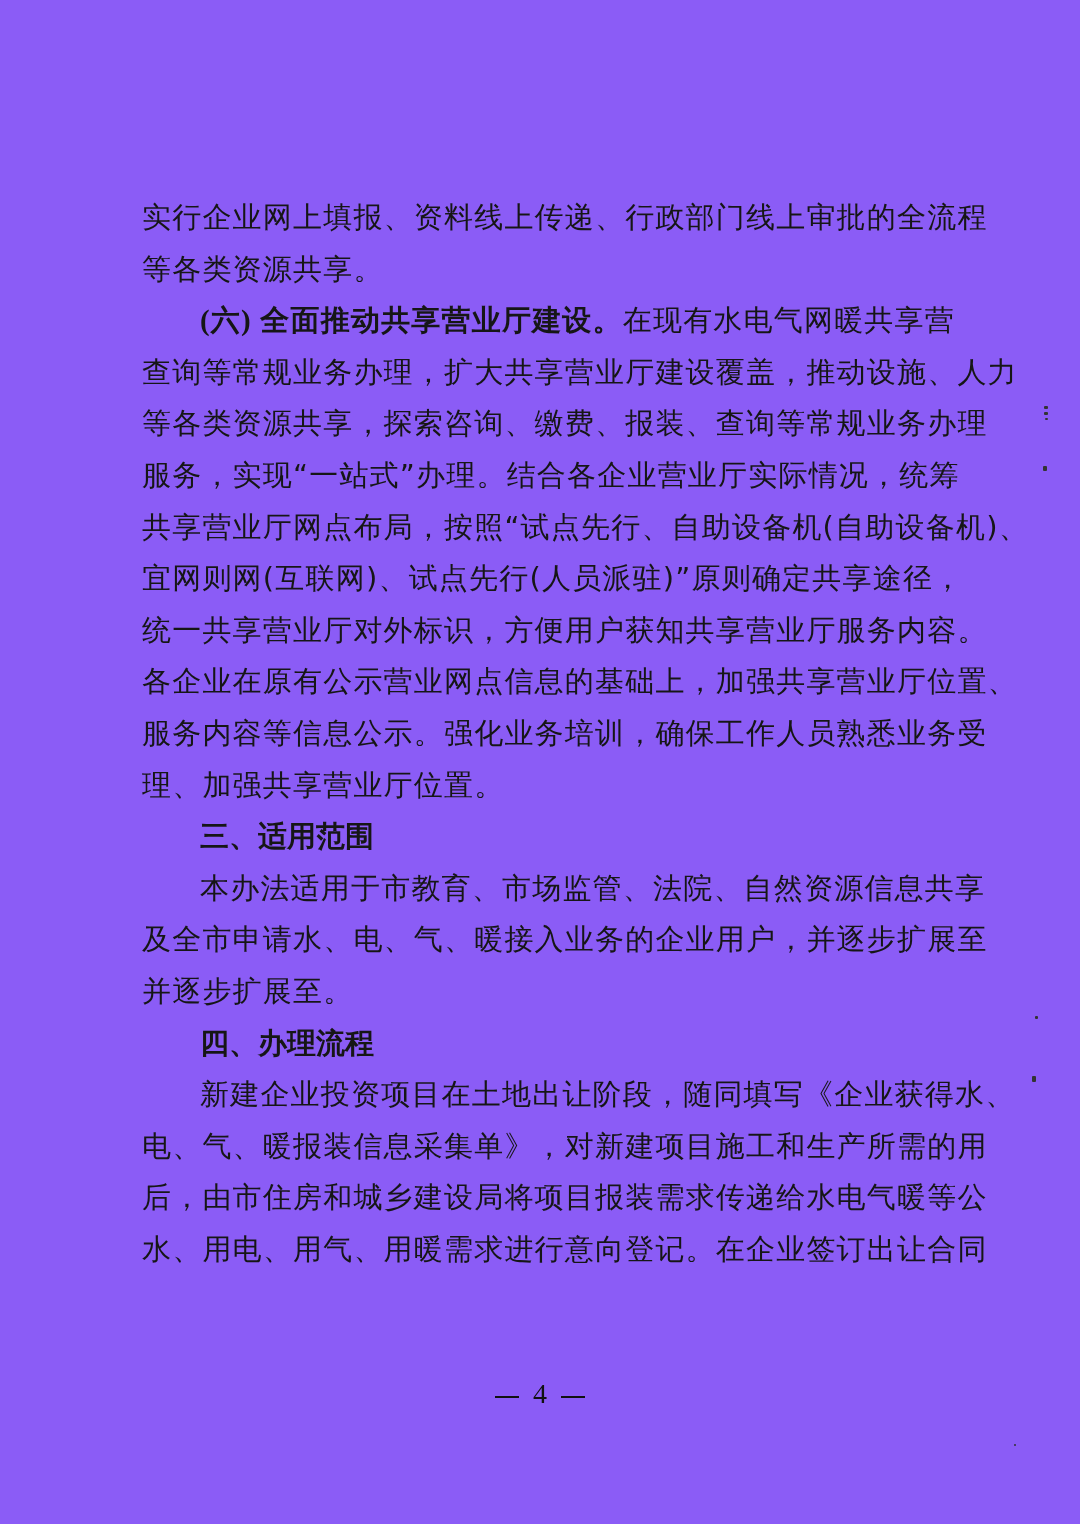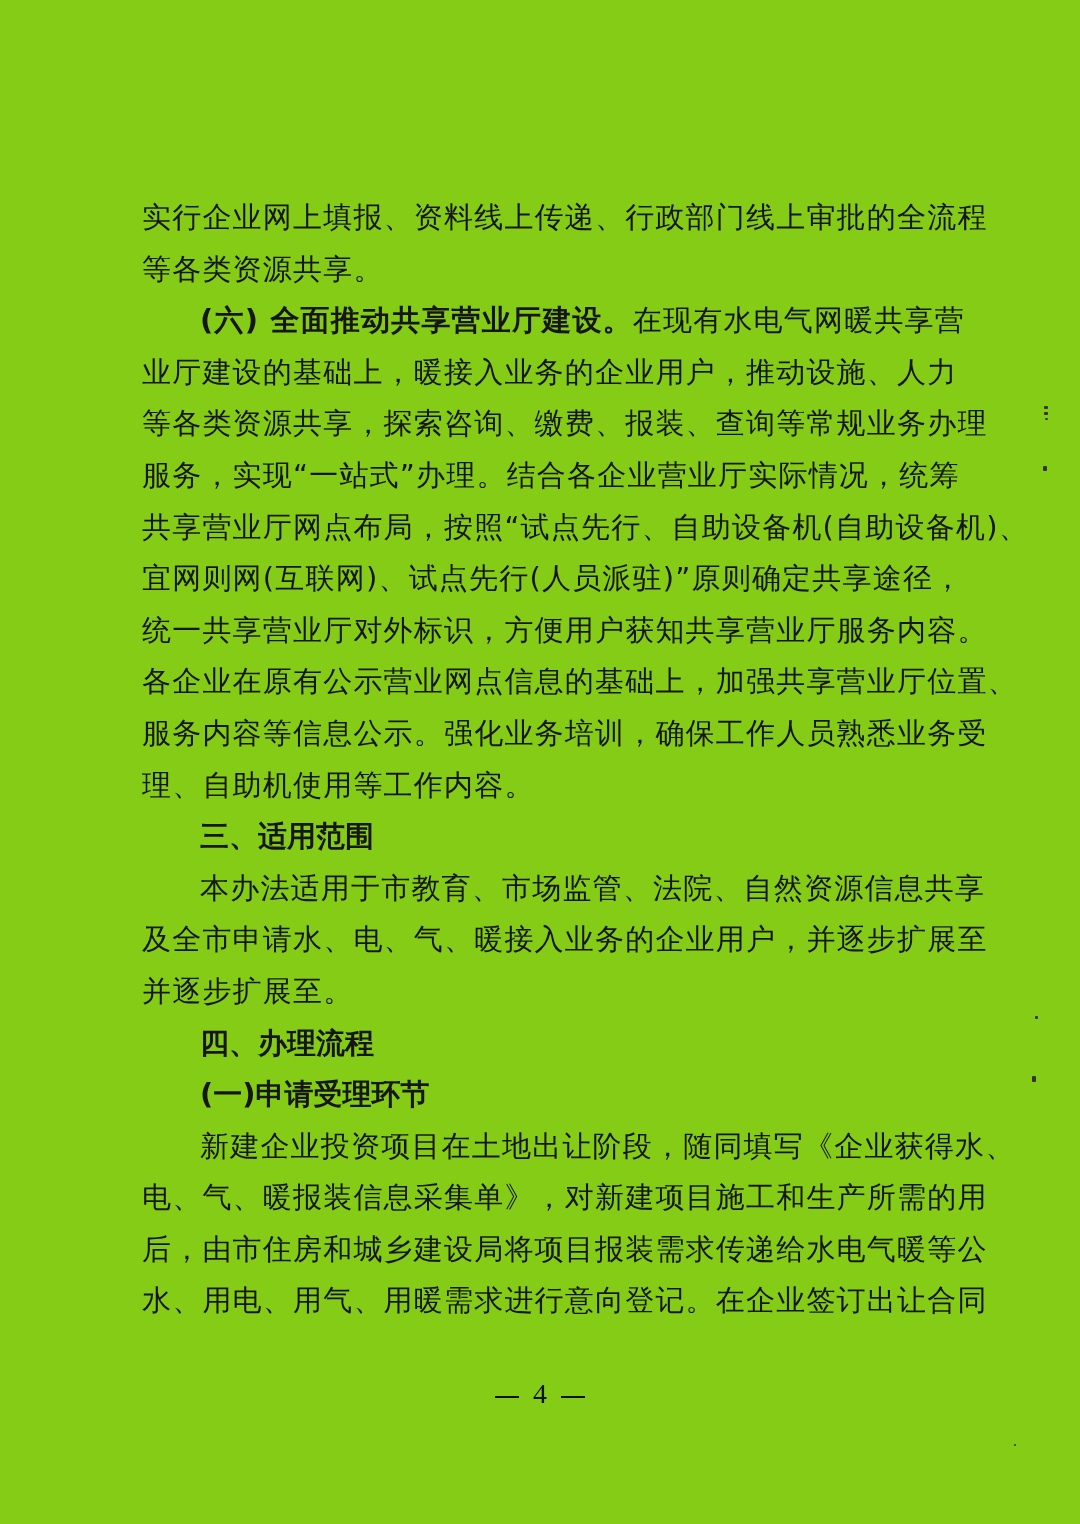--- a/index.html
+++ b/index.html
@@ -13,38 +13,38 @@
       position: relative;
       overflow: hidden;
       font-family: "DejaVu Sans", "Liberation Sans", sans-serif;
       color: #161616;
     }
     .page {
       position: absolute;
       left: 0; top: 0;
       width: 1080px;
       height: 1524px;
-      background: #84cc16;
+      background: #8b5cf6;
     }
     .body-text {
       position: absolute;
       left: 142px;
       top: 192px;
       width: 806px;
     }
     .line {
       height: 51.6px;
       line-height: 51.6px;
       font-size: 29px;
       white-space: nowrap;
       letter-spacing: 1.2px;
       overflow: visible;
     }
     .indent { padding-left: 58px; }
-    .bold { font-weight: bold; }
+    .bold { font-weight: bold; font-family: Liberation Serif, serif; }
     .heading {
       font-weight: bold;
       letter-spacing: 0px;
     }
     .footer {
       position: absolute;
       top: 1378px;
       left: 0;
       width: 1080px;
       text-align: center;
@@ -68,37 +68,36 @@
   </style>
 </head>
 <body>
 
 <div class="page">
   <div class="body-text">
     <div class="line">实行企业网上填报、资料线上传递、行政部门线上审批的全流程</div>
     <div class="line">等各类资源共享。</div>
 
     <div class="line indent"><span class="bold">(六) 全面推动共享营业厅建设。</span><span>在现有水电气网暖共享营</span></div>
-    <div class="line">业厅建设的基础上，暖接入业务的企业用户，推动设施、人力</div>
+    <div class="line">查询等常规业务办理，扩大共享营业厅建设覆盖，推动设施、人力</div>
     <div class="line">等各类资源共享，探索咨询、缴费、报装、查询等常规业务办理</div>
     <div class="line">服务，实现“一站式”办理。结合各企业营业厅实际情况，统筹</div>
     <div class="line">共享营业厅网点布局，按照“试点先行、自助设备机(自助设备机)、</div>
     <div class="line">宜网则网(互联网)、试点先行(人员派驻)”原则确定共享途径，</div>
     <div class="line">统一共享营业厅对外标识，方便用户获知共享营业厅服务内容。</div>
     <div class="line">各企业在原有公示营业网点信息的基础上，加强共享营业厅位置、</div>
     <div class="line">服务内容等信息公示。强化业务培训，确保工作人员熟悉业务受</div>
-    <div class="line">理、自助机使用等工作内容。</div>
+    <div class="line">理、加强共享营业厅位置。</div>
 
     <div class="line indent heading">三、适用范围</div>
     <div class="line indent">本办法适用于市教育、市场监管、法院、自然资源信息共享</div>
     <div class="line">及全市申请水、电、气、暖接入业务的企业用户，并逐步扩展至</div>
     <div class="line">并逐步扩展至。</div>
 
     <div class="line indent heading">四、办理流程</div>
-    <div class="line indent heading">(一)申请受理环节</div>
     <div class="line indent">新建企业投资项目在土地出让阶段，随同填写《企业获得水、</div>
     <div class="line">电、气、暖报装信息采集单》，对新建项目施工和生产所需的用</div>
     <div class="line">后，由市住房和城乡建设局将项目报装需求传递给水电气暖等公</div>
     <div class="line">水、用电、用气、用暖需求进行意向登记。在企业签订出让合同</div>
   </div>
 
   <div class="footer">
     <span class="dash"></span><span>4</span><span class="dash"></span>
   </div>
 

